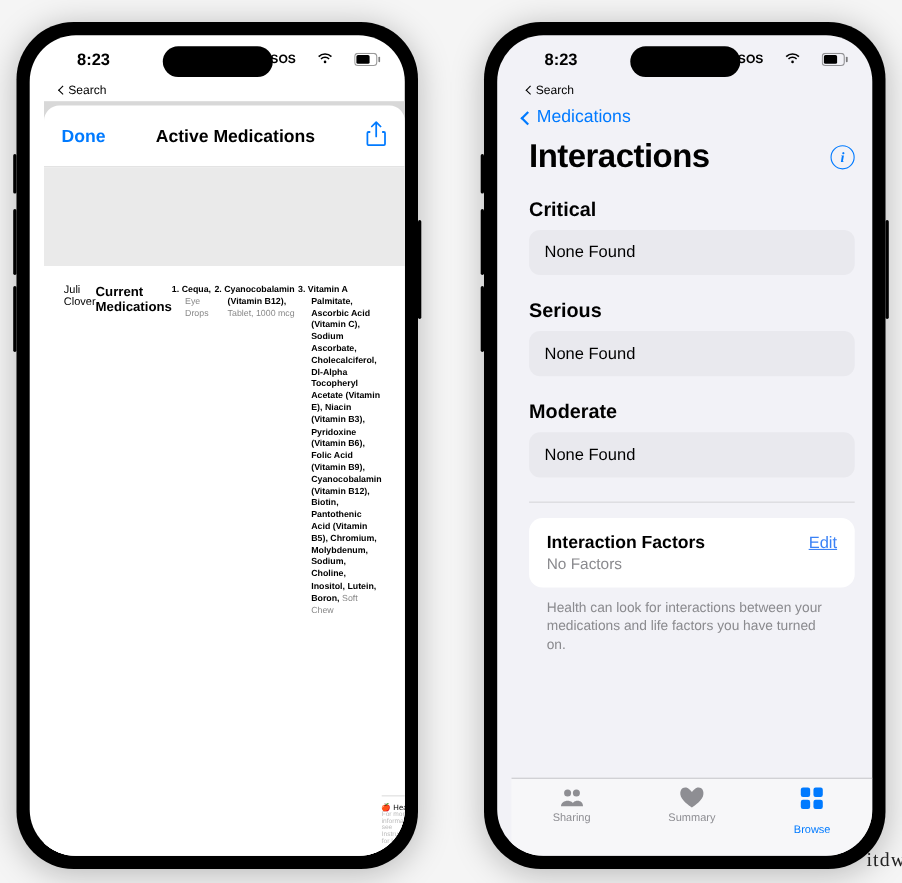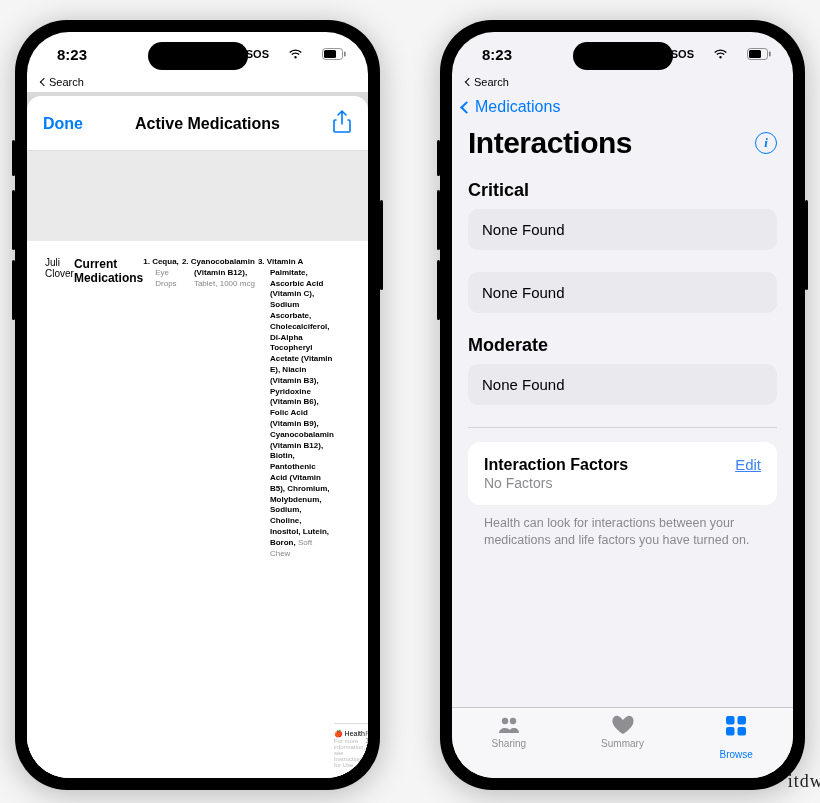--- a/index.html
+++ b/index.html
@@ -51,20 +51,21 @@
   }
   .screen {
     width: 100%;
     height: 100%;
     background: #fff;
     border-radius: 42px;
     overflow: hidden;
     position: relative;
     display: flex;
     flex-direction: column;
+    padding-left: 13px;
   }
   .screen.gray { background: #f2f2f7; }
   .island {
     position: absolute;
     top: 10px;
     left: 50%;
     transform: translateX(-50%);
     width: 100px;
     height: 28px;
     background: #000;
@@ -77,21 +78,21 @@
     align-items: center;
     height: 44px;
     padding: 0 22px 0 30px;
     font-weight: 600;
     font-size: 15px;
     position: relative;
     z-index: 50;
   }
   .status-right {
     display: flex;
-    align-items: flex-end;
+    align-items: flex-start;
     gap: 19px;
     font-size: 11px;
     font-weight: 600;
   }
   .wifi-icon, .battery-icon { display: inline-flex; }
   .search-back {
     font-size: 11px;
     padding: 0 14px 4px 14px;
     display: flex;
     align-items: center;
@@ -348,20 +349,21 @@
 
     <div class="big-title-row">
       <div class="big-title">Interactions</div>
       <div class="info-icon">i</div>
     </div>
 
     <div class="content2">
       <div class="sev-h">Critical</div>
       <div class="pill">None Found</div>
 
+      <div class="sev-h">Serious</div>
       <div class="pill">None Found</div>
 
       <div class="sev-h">Moderate</div>
       <div class="pill">None Found</div>
 
       <div class="divider"></div>
 
       <div class="factors-card">
         <div class="factors-row">
           <div>

